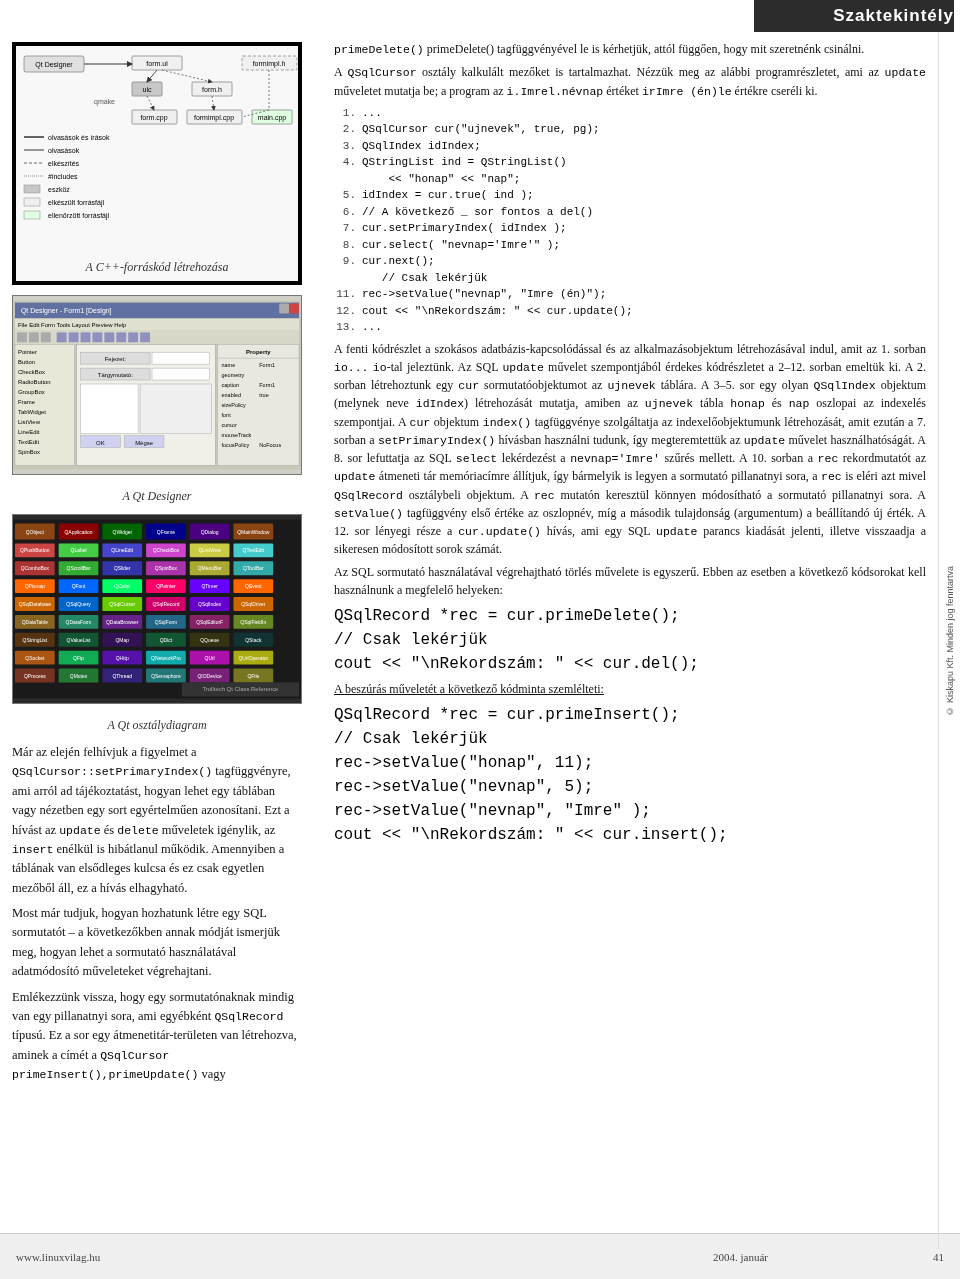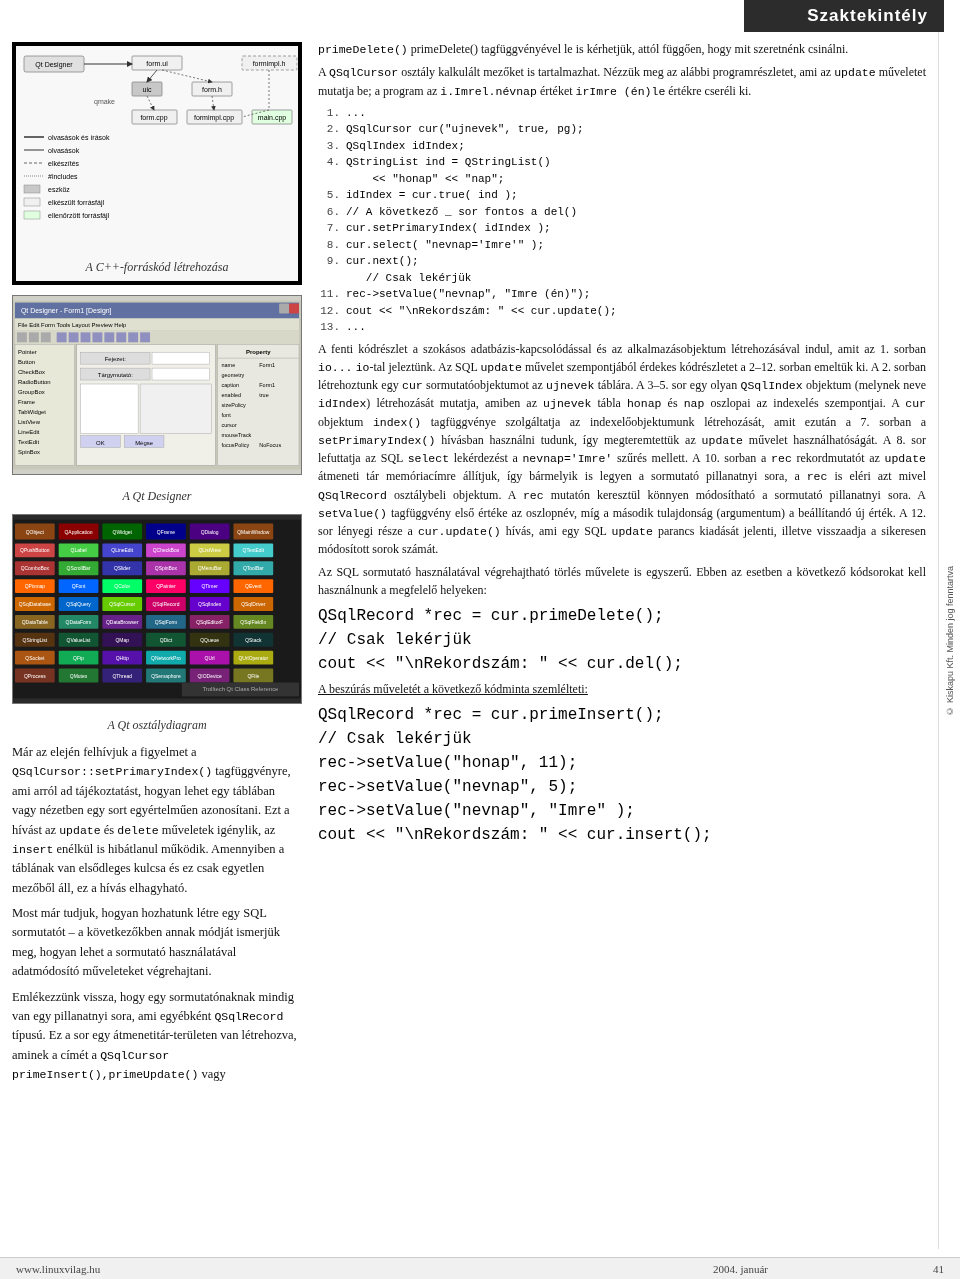--- a/index.html
+++ b/index.html
@@ -10,42 +10,42 @@
       font-family: 'Times New Roman', Times, serif;
       font-size: 13px;
       color: #111;
       position: relative;
       overflow-x: hidden;
     }
 
     
     .header-bar {
       position: absolute;
-      top: 0; right: 16px;
+      top: 0; right: 6px;
       width: 200px;
       height: 32px;
       background: #2c2c2c;
       display: flex;
       align-items: center;
       justify-content: flex-end;
-      padding-right: 16px;
+      padding-right: 0;
     }
     .header-title {
       color: #fff;
       font-size: 17px;
       font-weight: bold;
       font-family: Arial, sans-serif;
       letter-spacing: 1px;
     }
 
     
     .footer-bar {
       position: absolute;
       bottom: 0; left: 0; right: 0;
-      height: 22px;
+      height: 46px;
       background: #f0f0f0;
       border-top: 1px solid #ccc;
       display: flex;
       align-items: center;
       justify-content: space-between;
       padding: 0 16px;
       font-size: 11px;
       color: #444;
     }
 
@@ -70,20 +70,21 @@
     }
 
     
     .right-col {
       flex: 1;
       padding: 8px 12px 8px 8px;
       display: flex;
       flex-direction: column;
       gap: 8px;
       overflow: hidden;
+      margin-left: 16px;
     }
 
     
     .sidebar-stripe {
       width: 22px;
       flex-shrink: 0;
       display: flex;
       align-items: center;
       justify-content: center;
       border-left: 1px solid #ddd;

